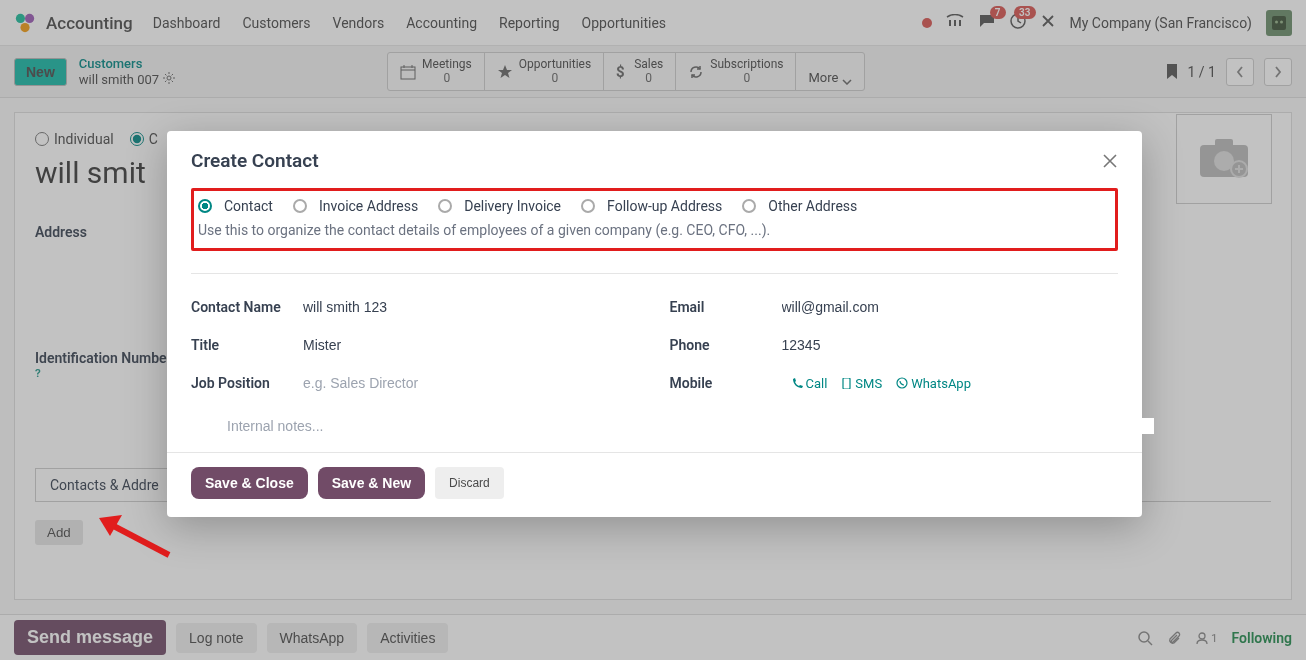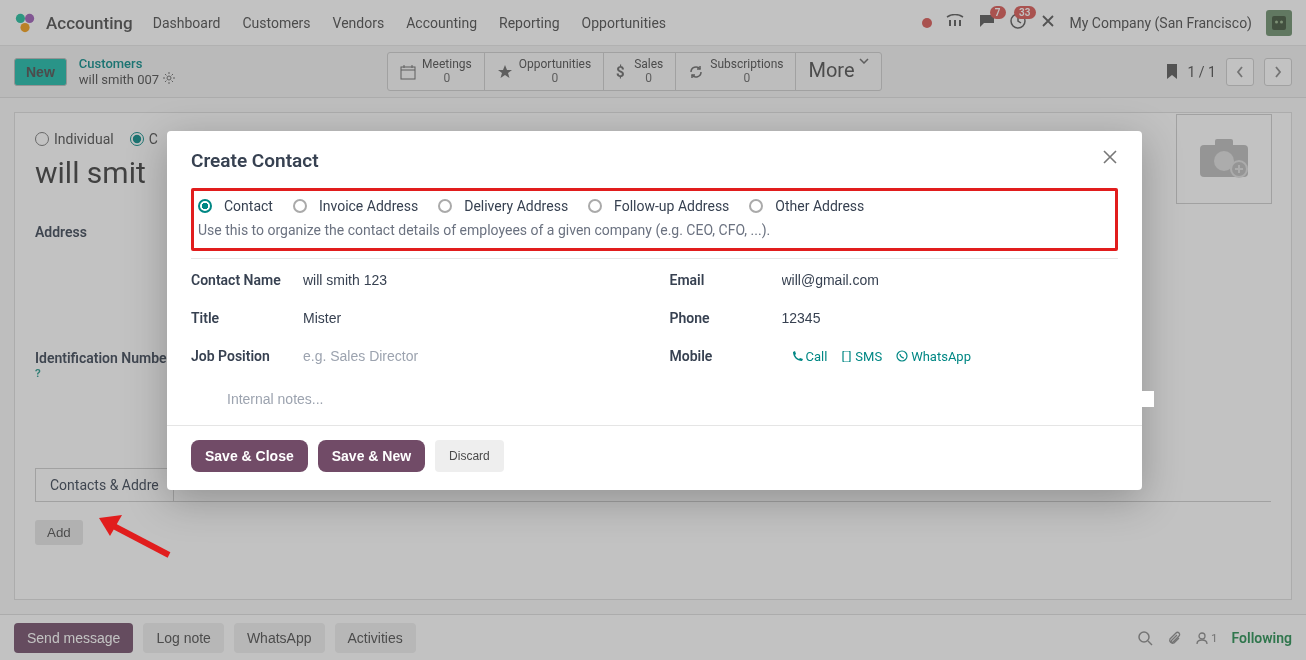--- a/index.html
+++ b/index.html
@@ -21,57 +21,57 @@
   .ctrlbar { height: 52px; display: flex; align-items: center; padding: 0 14px; gap: 12px; background: #f3f3f3; border-bottom: 1px solid #ddd; }
   .btn-new { border: 1px solid #b8b8b8; background: #14b8a6; padding: 5px 11px; font-weight: 600; color: #4a4a4a; border-radius: 3px; cursor: pointer; font-size: 14px; }
   .crumb { display: flex; flex-direction: column; line-height: 1.2; }
   .crumb-top { color: #008784; font-size: 13px; font-weight: 500; }
   .crumb-bot { color: #4a4a4a; font-size: 13px; display: flex; align-items: flex-start; gap: 4px; }
   .statboxes { margin-left: auto; display: flex; gap: 0; border: 1px solid #ccc; border-radius: 3px; background: #f7f7f7; }
   .statbox { display: flex; align-items: center; gap: 6px; padding: 5px 12px; border-right: 1px solid #ccc; cursor: pointer; text-align: center; }
   .statbox:last-child { border-right: none; }
   .statbox .lbl { font-size: 12px; color: #4a4a4a; line-height: 1.1; }
   .statbox .lbl .v { font-size: 12px; color: #666; }
-  .more-btn { padding: 5px 12px; cursor: pointer; font-size: 20px; color: #4a4a4a; display:flex; align-items:flex-start; gap:4px; }
+  .more-btn { padding: 5px 12px; cursor: pointer; font-size: 13px; color: #4a4a4a; display:flex; align-items:flex-end; gap:4px; }
   .pager { margin-left: auto; display: flex; align-items: center; gap: 10px; }
   .pager-count { font-size: 14px; color: #4a4a4a; }
   .pager-btn { width: 28px; height: 28px; border: 1px solid #ccc; background: #fff; border-radius: 3px; display: flex; align-items: center; justify-content: center; cursor: pointer; color: #888; }
   
   .formwrap { position: relative; padding: 14px; height: calc(660px - 46px - 52px - 46px); }
   .formcard { border: 1px solid #ddd; background: #fff; padding: 18px 20px; height: 100%; }
   .radio-row { display: flex; gap: 16px; font-size: 14px; color: #4a4a4a; }
   .radio-row label { display: flex; align-items: center; gap: 5px; }
   .form-title { font-size: 30px; font-weight: 400; color: #3a3a3a; margin-top: 8px; }
   .imgph { position: absolute; right: 34px; top: 16px; width: 96px; height: 90px; border: 1px solid #ccc; display:flex; align-items:center; justify-content:center; color:#aaa; }
   .field-row { display: flex; gap: 40px; margin-top: 34px; }
   .field-label { font-weight: 600; color: #374151; width: 140px; }
   .id-row { margin-top: 110px; display:flex; gap:10px; }
   .tab-strip { margin-top: 50px; border-bottom: 1px solid #ccc; }
   .tab-strip .tab { display:inline-block; padding: 8px 14px; border: 1px solid #ccc; border-bottom: none; background: #fff; font-size: 14px; margin-top: 32px; }
   .add-btn { margin-top: 18px; background: #e5e5e5; border: none; padding: 5px 12px; color: #4a4a4a; font-weight: 500; cursor:pointer; border-radius:3px; }
   
   .bottombar { height: 46px; border-top: 1px solid #ddd; background: #fff; display: flex; align-items: center; padding: 0 14px; gap: 10px; }
-  .send-btn { background: #714b67; color: #fff; border: none; padding: 7px 13px; border-radius: 4px; font-weight: 400; cursor: pointer; font-size: 14px; text-align: right; }
+  .send-btn { background: #714b67; color: #fff; border: none; padding: 7px 13px; border-radius: 4px; font-weight: 700; cursor: pointer; font-size: 18px; text-align: right; }
   .sec-btn { background: #eee; border: none; padding: 7px 13px; border-radius: 4px; color: #4a4a4a; font-weight: 500; cursor: pointer; font-size: 14px; }
   .bottom-right { margin-left:auto; display:flex; align-items:center; gap:14px; color:#888; }
   .following { color: #1f8b4c; font-weight: 600; }
   
   .overlay { position: absolute; inset: 0; background: rgba(80,80,80,0.35); }
   .modal { position: absolute; left: 167px; top: 131px; width: 975px; background: #fff; border-radius: 4px; box-shadow: 0 10px 40px rgba(0,0,0,.25); padding: 0; }
-  .modal-header { display: flex; align-items: flex-start; justify-content: space-between; padding: 18px 24px 10px; }
+  .modal-header { display: flex; align-items: flex-end; justify-content: space-between; padding: 18px 24px 10px; }
   .modal-title { font-size: 19px; font-weight: 600; color: #374151; }
   .modal-close { cursor: pointer; color: #777; }
   .modal-body { padding: 6px 24px 18px; }
   .type-row-wrap { border: 3px solid #e11d1d; padding: 7px 4px 10px; border-radius: 2px; }
   .type-row { display: flex; gap: 20px; align-items: center; margin-bottom: 8px; }
   .radio-o { width: 14px; height: 14px; border: 2px solid #aaa; border-radius: 50%; display:inline-block; flex-shrink:0; }
   .radio-o.sel { border-color: #008784; background: radial-gradient(circle, #008784 0 45%, #fff 46% 100%); }
   .type-row label { display:flex; align-items:center; gap:12px; color:#374151; cursor:pointer; }
   .type-hint { color: #6b7280; font-size: 14px; }
-  .fields-grid { display: grid; grid-template-columns: 1fr 1fr; column-gap: 30px; margin-top: 7px; padding-top: 2px; border-top: 1px solid #e5e5e5; }
+  .fields-grid { display: grid; grid-template-columns: 1fr 1fr; column-gap: 30px; margin-top: 22px; padding-top: 14px; border-top: 1px solid #e5e5e5; }
   .frow { display: grid; grid-template-columns: 112px 1fr; align-items: center; height: 38px; }
   .frow .lab { font-weight: 600; color: #374151; }
   .frow .inp { border: none; outline: none; width: 100%; font-size: 14px; color: #374151; padding: 4px 0; }
   .frow .inp::placeholder { color: #9ca3af; }
   .frow.active .inp { border-bottom: 1px solid #008784; }
   .mobile-actions { display:flex; gap:14px; margin-left: 10px; font-size: 13px; white-space: nowrap; }
   .mobile-actions a { color: #008784; display:flex; align-items:center; gap:3px; cursor:pointer; }
   .mobile-row { display:grid; grid-template-columns: 112px 1fr auto; align-items:center; height:38px; }
   .notes { margin-top: 16px; }
   .notes input { border:none; outline:none; width:100%; font-size:14px; color:#374151;margin-left:36px; }
@@ -295,21 +295,21 @@
         <label>
             <span class="radio-o sel"></span>
             <span>Contact</span>
           </label>
         <label>
             <span class="radio-o"></span>
             <span>Invoice Address</span>
           </label>
         <label>
             <span class="radio-o"></span>
-            <span>Delivery Address</span>
+            <span>Delivery Invoice</span>
           </label>
         <label>
             <span class="radio-o"></span>
             <span>Follow-up Address</span>
           </label>
         <label>
             <span class="radio-o"></span>
             <span>Other Address</span>
           </label>
       </div>

